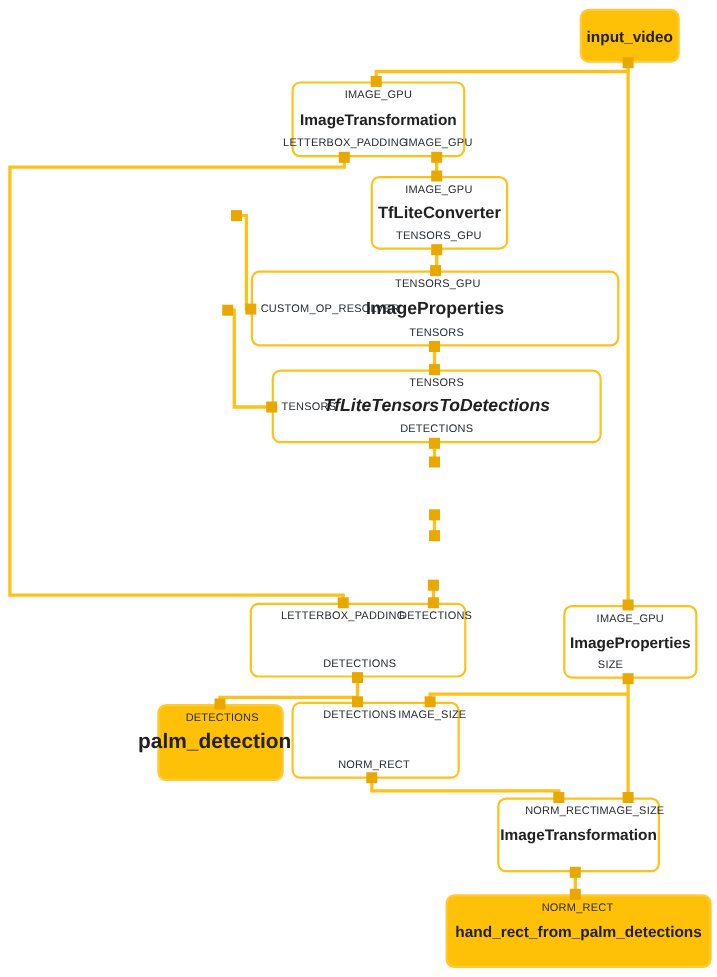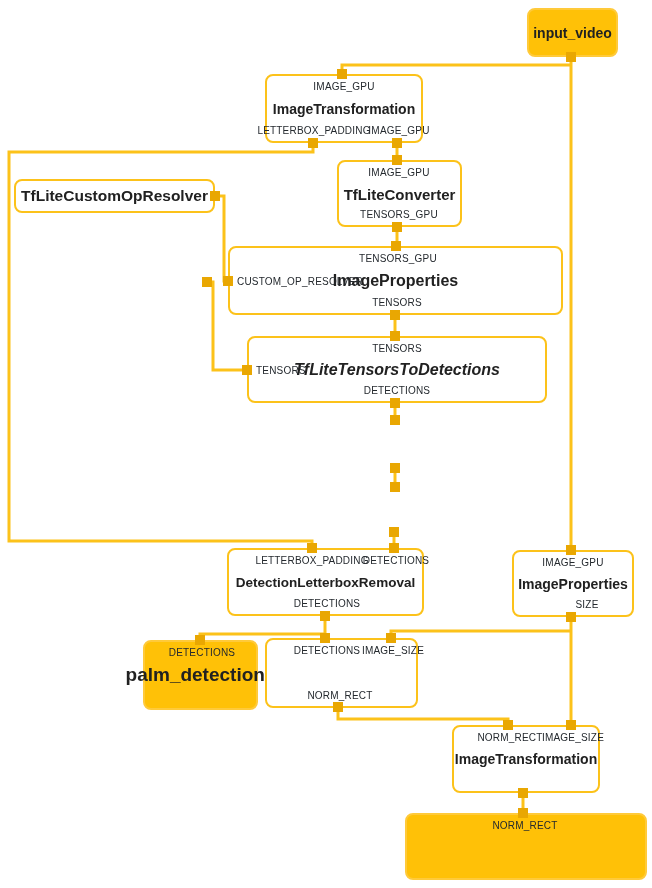--- a/index.html
+++ b/index.html
@@ -62,23 +62,20 @@
       <div class="port" style="left: 337px; top: 69px;"></div>
       <div class="port" style="left: 308px; top: 138px;"></div>
       <div class="port" style="left: 392px; top: 138px;"></div>
       <div class="node calc" style="left: 337px; top: 160px; width: 125px; height: 67px;">
         <span class="title" style="font-size: 15px;">TfLiteConverter</span>
         <span class="plabel top" style="left: 60px;">IMAGE_GPU</span>
         <span class="plabel bottom" style="left: 60px;">TENSORS_GPU</span>
       </div>
       <div class="port" style="left: 392px; top: 155px;"></div>
       <div class="port" style="left: 392px; top: 222px;"></div>
-      <div class="node calc" style="left: 14px; top: 179px; width: 201px; height: 34px;">
-        <span class="title" style="font-size: 15.5px;">TfLiteCustomOpResolver</span>
-      </div>
       <div class="port" style="left: 210px; top: 191px;"></div>
       <div class="node calc" style="left: 228px; top: 246px; width: 335px; height: 69px;">
         <span class="title" style="font-size: 16px;">ImageProperties</span>
         <span class="plabel top" style="left: 168px;">TENSORS_GPU</span>
         <span class="plabel bottom" style="left: 167px;">TENSORS</span>
         <span class="plabel side">CUSTOM_OP_RESOLVER</span>
       </div>
       <div class="port" style="left: 391px; top: 241px;"></div>
       <div class="port" style="left: 223px; top: 276px;"></div>
       <div class="port" style="left: 390px; top: 310px;"></div>
@@ -90,32 +87,31 @@
         <span class="plabel side">TENSORS</span>
       </div>
       <div class="port" style="left: 390px; top: 331px;"></div>
       <div class="port" style="left: 242px; top: 365px;"></div>
       <div class="port" style="left: 390px; top: 398px;"></div>
       <div class="port" style="left: 390px; top: 415px;"></div>
       <div class="port" style="left: 390px; top: 463px;"></div>
       <div class="port" style="left: 390px; top: 482px;"></div>
       <div class="port" style="left: 389px; top: 527px;"></div>
       <div class="node calc" style="left: 227px; top: 548px; width: 197px; height: 68px;">
-        <span class="title" style="font-size: 13.5px;">DetectionLetterboxRemoval</span>
         <span class="plabel top" style="left: 83px;">LETTERBOX_PADDING</span>
         <span class="plabel top" style="left: 167px;">DETECTIONS</span>
         <span class="plabel bottom" style="left: 98px;">DETECTIONS</span>
       </div>
       <div class="port" style="left: 307px; top: 543px;"></div>
       <div class="port" style="left: 389px; top: 543px;"></div>
       <div class="port" style="left: 320px; top: 611px;"></div>
       <div class="node calc" style="left: 512px; top: 550px; width: 122px; height: 67px;">
         <span class="title" style="font-size: 14px;">ImageProperties</span>
         <span class="plabel top" style="left: 59px;">IMAGE_GPU</span>
-        <span class="plabel bottom" style="left: 73px;">SIZE</span>
+        <span class="plabel bottom" style="left: 41px;">SIZE</span>
       </div>
       <div class="port" style="left: 566px; top: 545px;"></div>
       <div class="port" style="left: 566px; top: 612px;"></div>
       <div class="node io" style="left: 143px; top: 640px; width: 115px; height: 70px;">
         <span class="title" style="font-size: 19px;">palm_detections</span>
         <span class="plabel top" style="left: 57px;">DETECTIONS</span>
       </div>
       <div class="port" style="left: 195px; top: 635px;"></div>
       <div class="node calc" style="left: 265px; top: 638px; width: 153px; height: 70px;">
         <span class="plabel top" style="left: 60px;">DETECTIONS</span>
@@ -127,17 +123,18 @@
       <div class="port" style="left: 333px; top: 702px;"></div>
       <div class="node calc" style="left: 452px; top: 725px; width: 148px; height: 68px;">
         <span class="title" style="font-size: 14px;">ImageTransformation</span>
         <span class="plabel top" style="left: 56px;">NORM_RECT</span>
         <span class="plabel top" style="left: 119px;">IMAGE_SIZE</span>
       </div>
       <div class="port" style="left: 503px; top: 720px;"></div>
       <div class="port" style="left: 566px; top: 720px;"></div>
       <div class="port" style="left: 518px; top: 788px;"></div>
       <div class="node io" style="left: 405px; top: 813px; width: 242px; height: 67px;">
+        <span class="title" style="font-size: 14px;">hand_rect_from_palm_detections</span>
         <span class="plabel top" style="left: 118px;">NORM_RECT</span>
       </div>
       <div class="port" style="left: 518px; top: 808px;"></div>
     </div>
 </div>
 
 </body></html>

